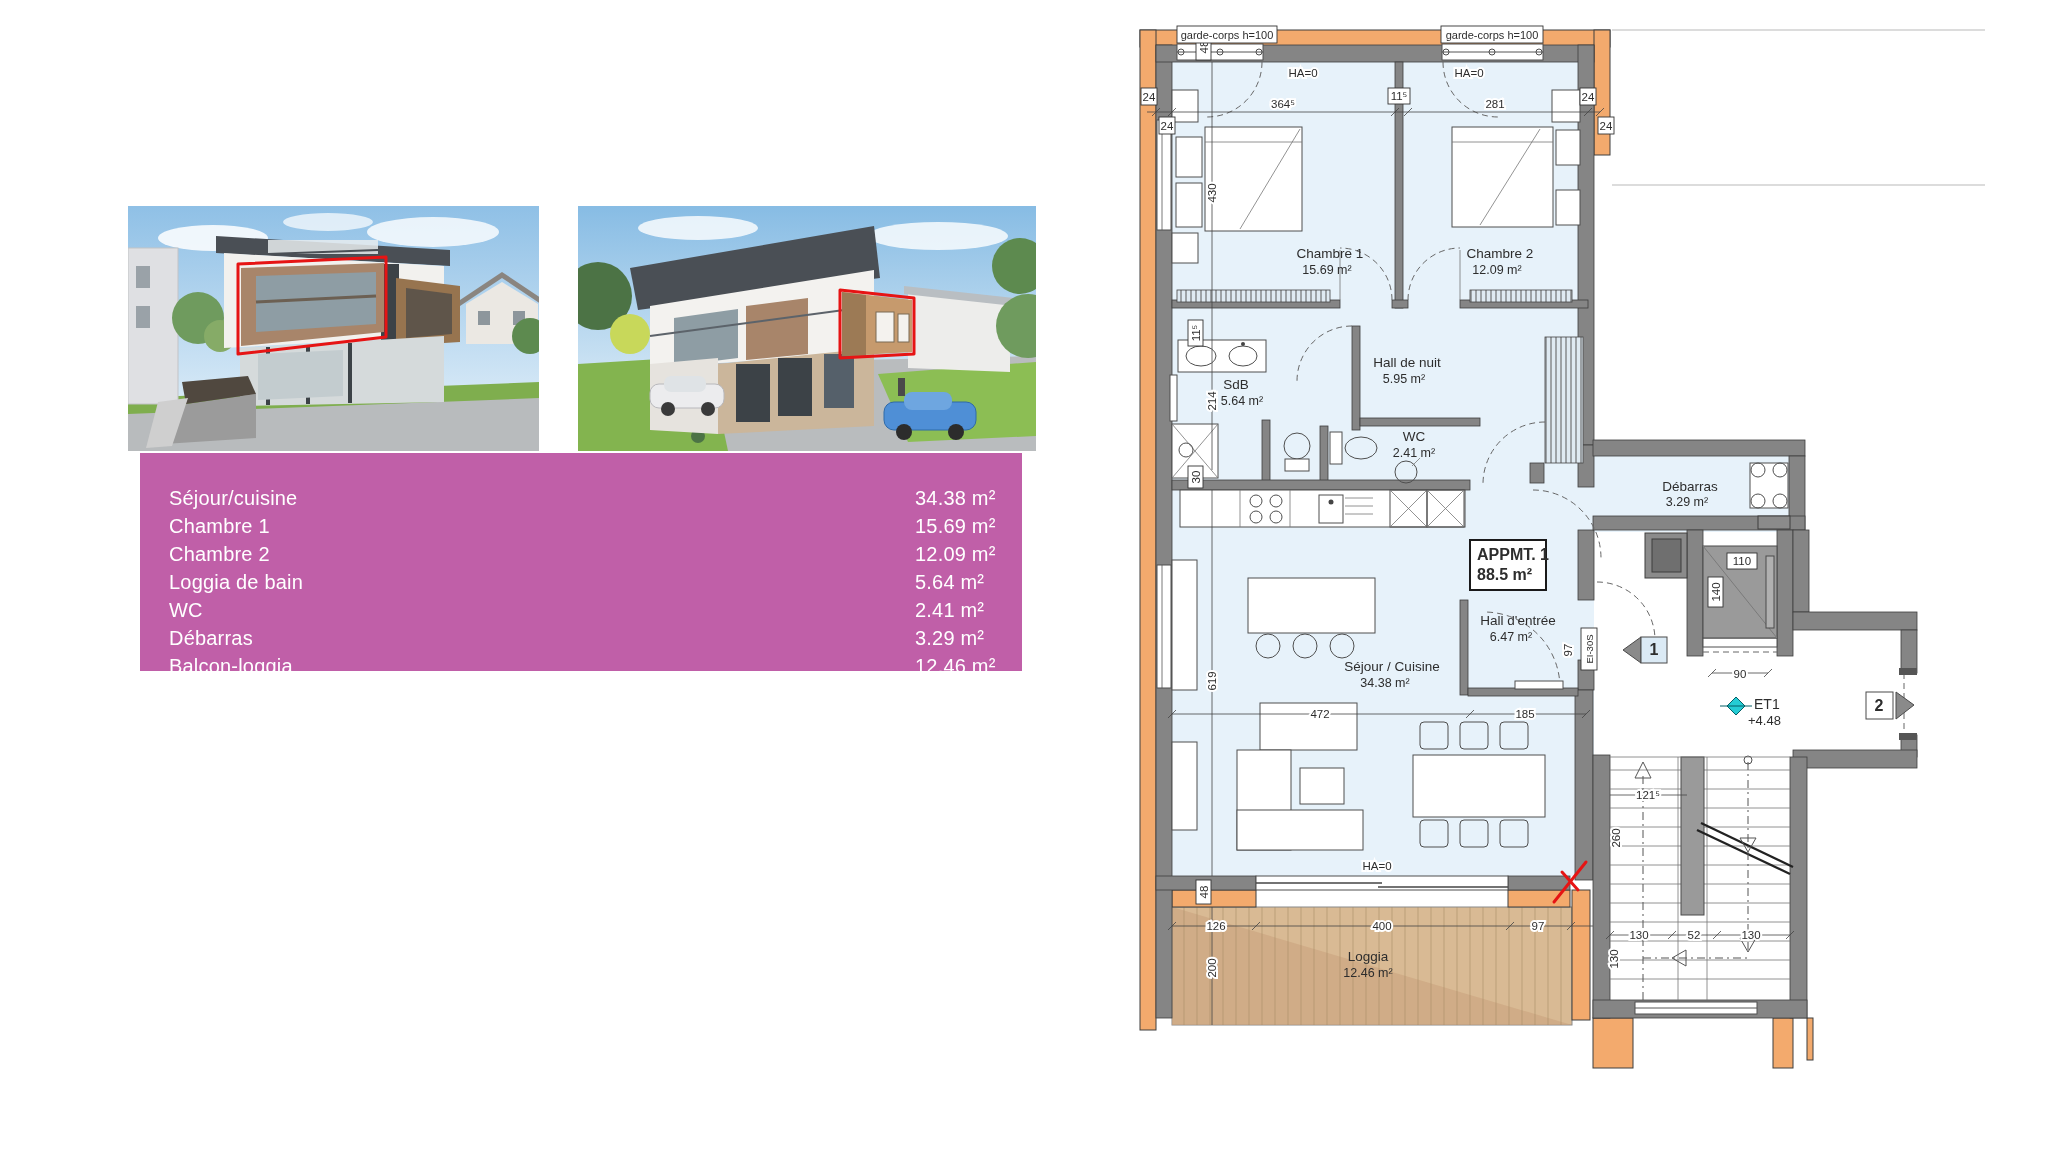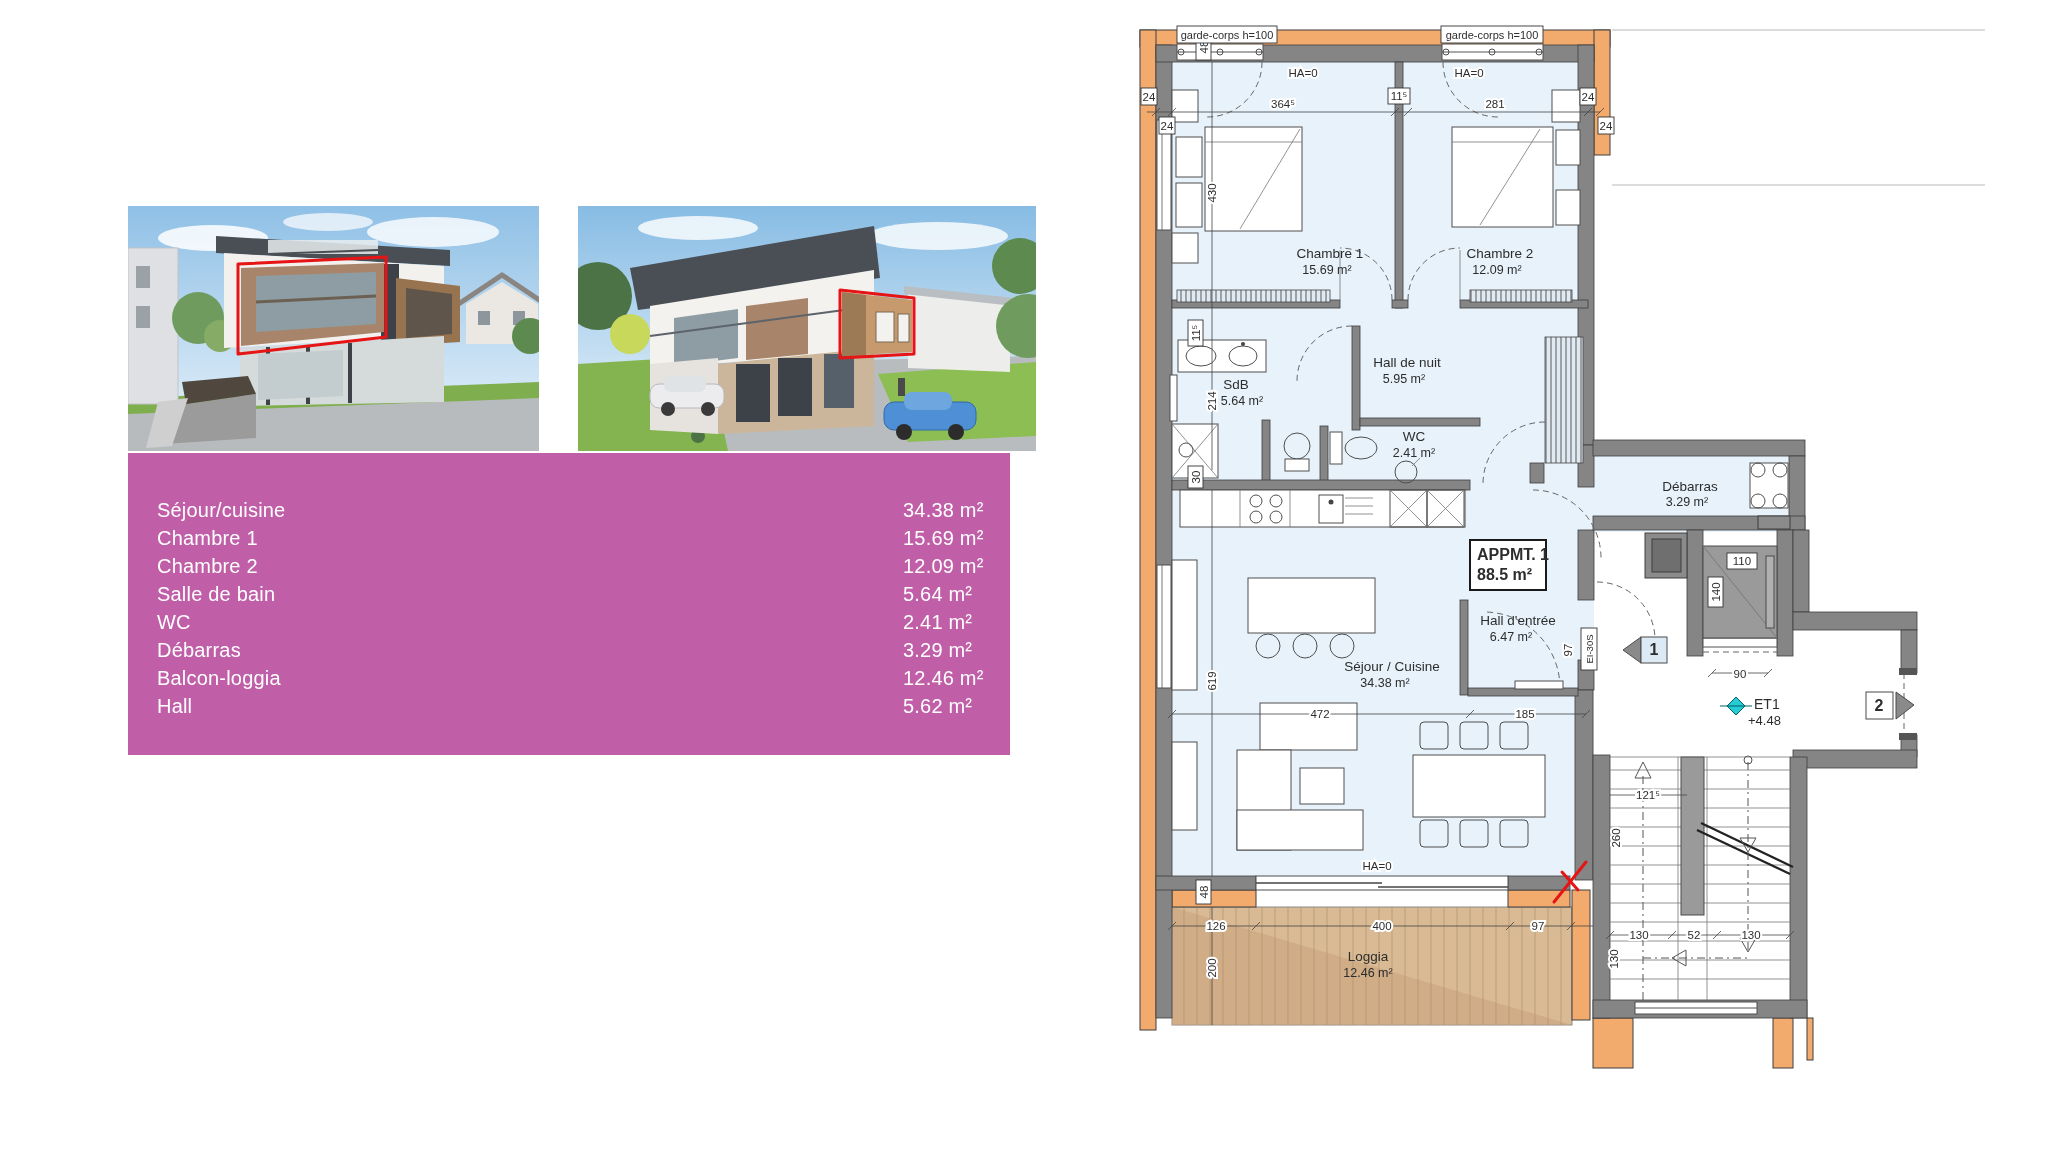--- a/index.html
+++ b/index.html
@@ -1,22 +1,22 @@
 <!DOCTYPE html>
 <html><head>
 <meta charset="utf-8">
 <style>
   html,body{margin:0;padding:0;background:#fff;}
   #page{position:relative;width:2056px;height:1170px;background:#fff;overflow:hidden;
         font-family:"Liberation Sans",sans-serif;}
   .photo{position:absolute;top:206px;height:245px;overflow:hidden;}
   #photo1{left:128px;width:411px;}
   #photo2{left:578px;width:458px;}
-  #areatable{position:absolute;left:128px;top:453px;width:882px;height:302px;
-             background:#c05fa8;color:#fff;padding-top:43px;box-sizing:border-box;}
+  #areatable{position:absolute;left:140px;top:453px;width:882px;height:218px;
+             background:#c05fa8;color:#fff;padding-top:31px;box-sizing:border-box;}
   .trow{position:relative;height:28px;line-height:28px;font-size:20px;letter-spacing:.2px;}
   .trow .lab{position:absolute;left:29px;}
   .trow .val{position:absolute;left:775px;}
   #plansvg{position:absolute;left:0;top:0;}
   
   .w{fill:#858585;stroke:#3e3e3e;stroke-width:.8;}
   .o{fill:#f3aa6d;stroke:#3e3e3e;stroke-width:1;}
   .room{fill:#e7f2fa;}
   .f{fill:#fff;stroke:#4f4f4f;stroke-width:1;}
   .fn{fill:none;stroke:#4f4f4f;stroke-width:1;}
@@ -158,21 +158,21 @@
       </div>
     <div class="trow">
         <span class="lab">Chambre 1</span>
         <span class="val">15.69 m²</span>
       </div>
     <div class="trow">
         <span class="lab">Chambre 2</span>
         <span class="val">12.09 m²</span>
       </div>
     <div class="trow">
-        <span class="lab">Salle de bain</span>
+        <span class="lab">Loggia de bain</span>
         <span class="val">5.64 m²</span>
       </div>
     <div class="trow">
         <span class="lab">WC</span>
         <span class="val">2.41 m²</span>
       </div>
     <div class="trow">
         <span class="lab">Débarras</span>
         <span class="val">3.29 m²</span>
       </div>

